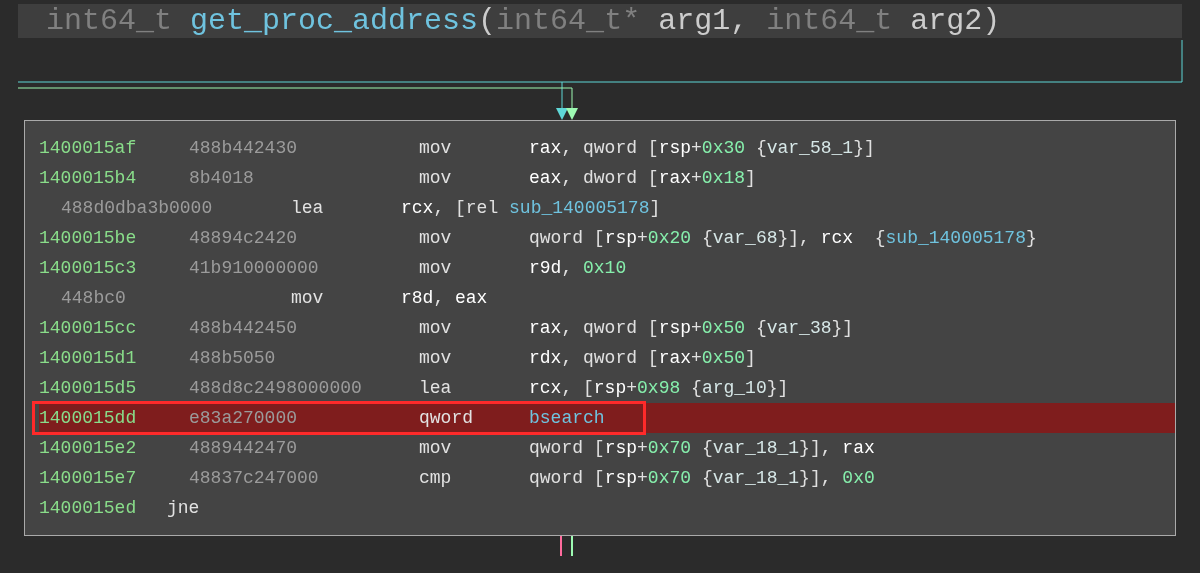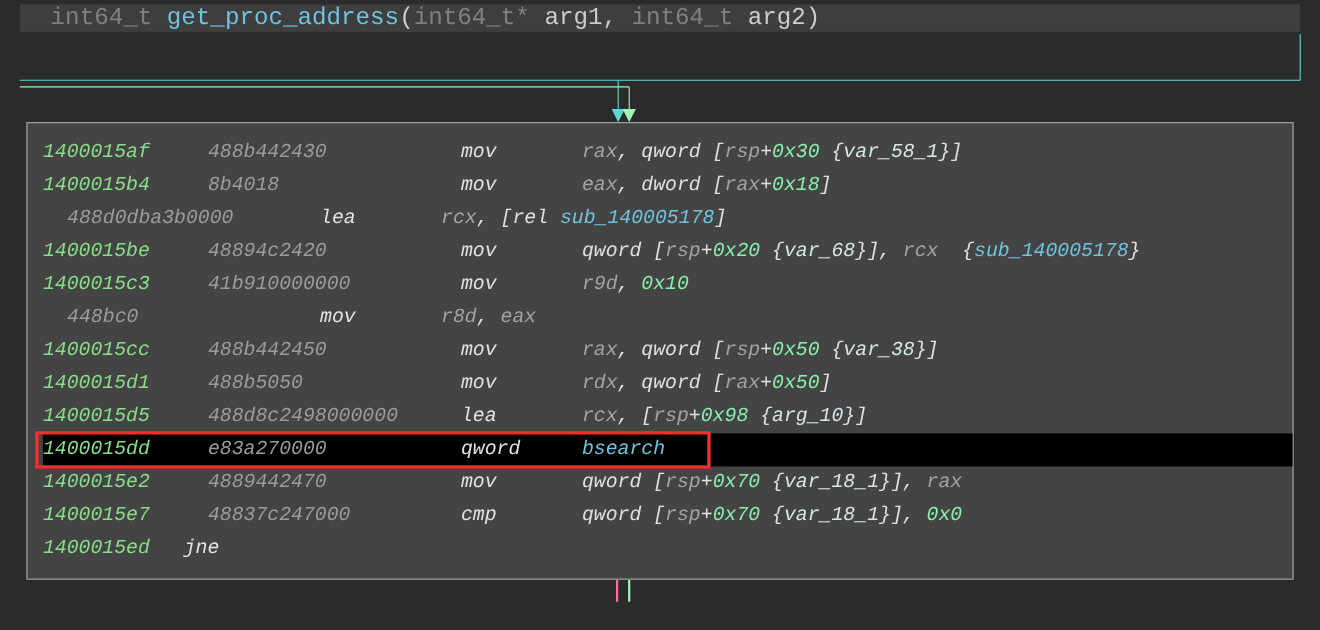--- a/index.html
+++ b/index.html
@@ -9,57 +9,56 @@
     font-size: 18px;
     color: #d0d0d0;
     width: 1200px;
     height: 573px;
     overflow: hidden;
   }
   .signature {
     background: #3e3e3e;
     padding: 0 28px;
     margin: 4px 18px 0 18px;
-    font-size: 22px;
+    font-size: 30px;
     white-space: pre;
   }
   .t-type { color: #808080; }
   .t-func { color: #6fc3df; }
   .t-plain { color: #cccccc; }
 
   .flow-area {
     position: relative;
     height: 82px;
     width: 100%;
   }
   .flow-area svg { position: absolute; left: 0; top: 0; }
 
   .disasm {
     margin: 0 24px 0 24px;
     border: 1px solid #aaa;
     background: #444444;
     padding: 12px 0 12px 14px;
     position: relative;
-    font-style: italic;
   }
   .row {
     display: flex;
     line-height: 30px;
     white-space: pre;
     padding-left: 0;
   }
   .row.selected {
-    background: #000000;
+    background: #7f1d1d;
   }
   .col-addr  { width: 128px; color: #89dd8a; }
   .col-bytes { width: 230px; color: #9b9b9b; margin-left: 22px; }
   .col-mnem  { width: 110px; color: #e2e2e2; }
   .col-ops   { flex: 1; }
 
-  .op-reg  { color: #a3a3a3; }
+  .op-reg  { color: #ffffff; }
   .op-num  { color: #86efac; }
   .op-kw   { color: #e0e0e0; }
   .op-mem  { color: #e0e0e0; }
   .op-var  { color: #d6e7e7; text-align: center; }
   .op-brace{ color: #e0e0e0; }
   .op-ref  { color: #6fc3df; }
 
   .highlight-box {
     position: absolute;
     border: 3px solid #ff2a2a;

